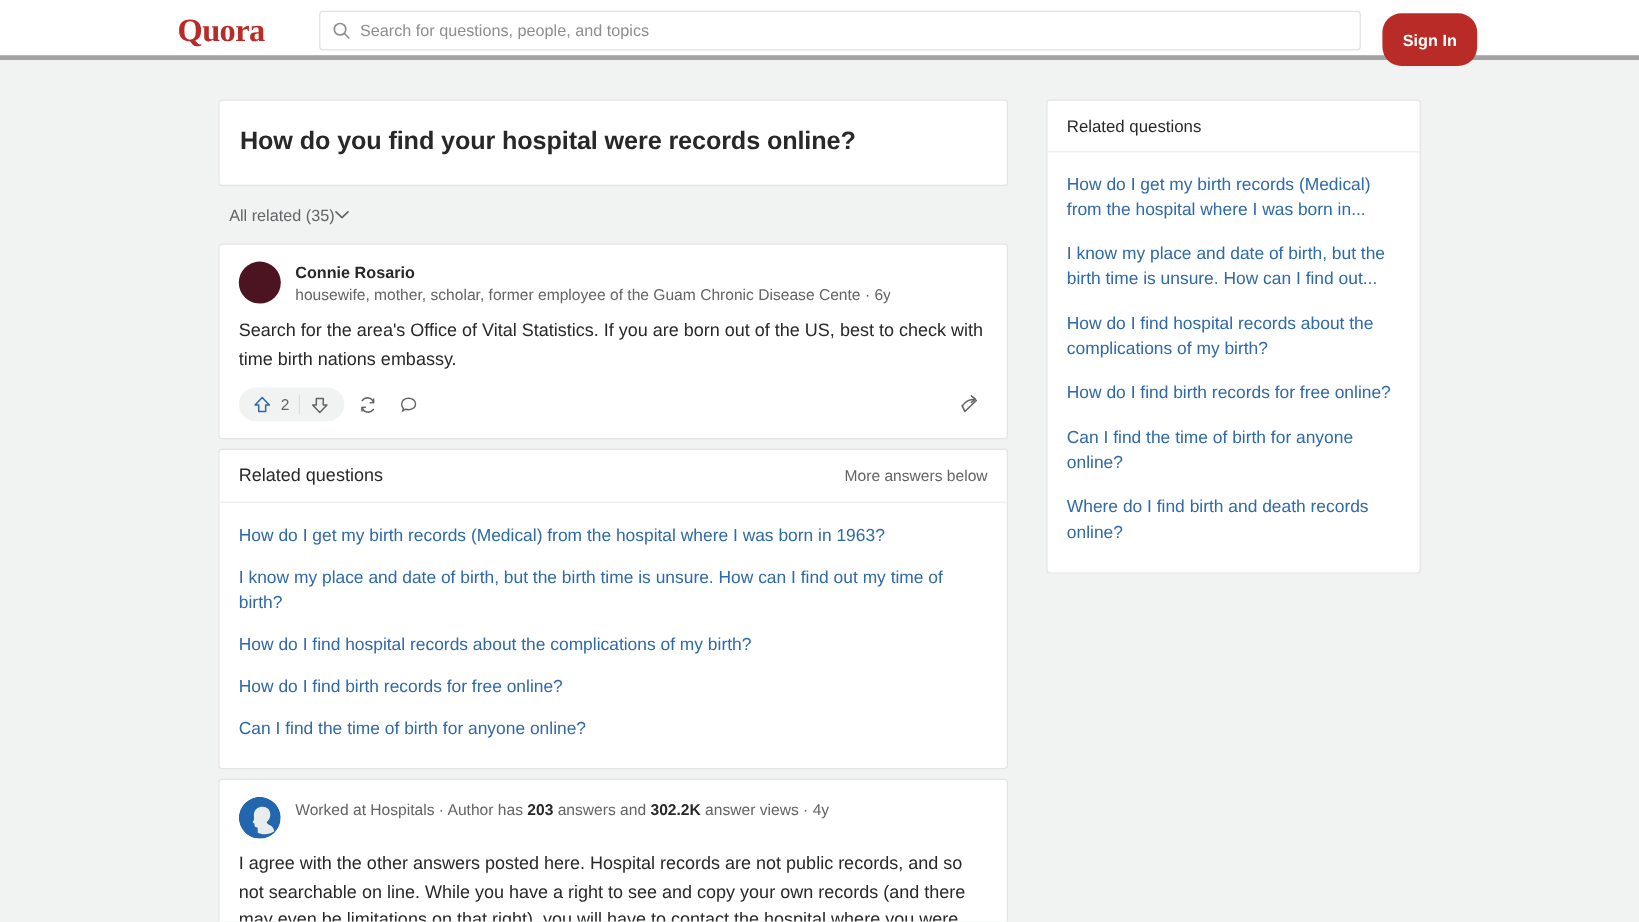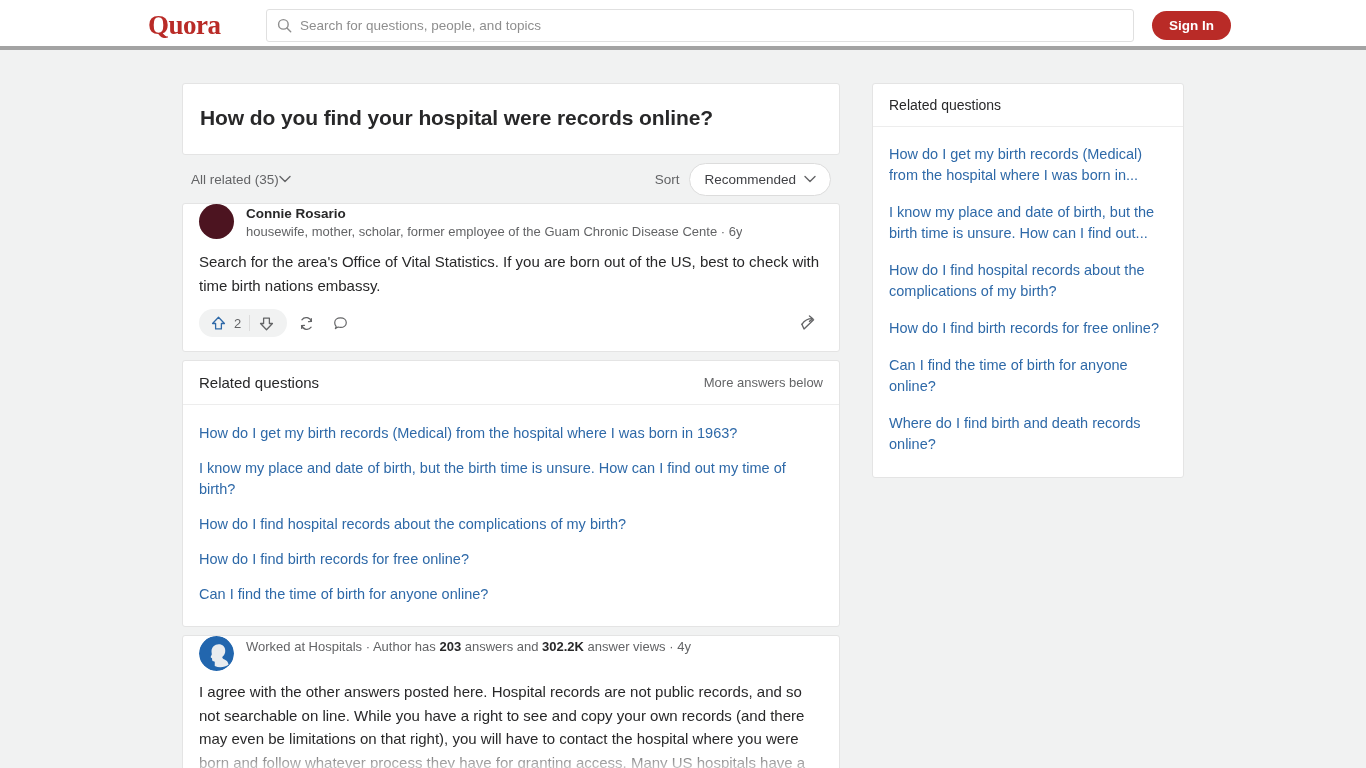--- a/index.html
+++ b/index.html
@@ -58,21 +58,21 @@
   }
   .search-input::placeholder { color: #8e8e8e; }
   .signin-btn {
     position: absolute;
     right: 135px;
     top: 11px;
     background: #b92b27;
     color: #ffffff;
     border: 0;
     border-radius: 16px;
-    height: 29px;
+    height: 44px;
     padding: 0 17px;
     font-family: "Liberation Sans", sans-serif;
     font-size: 13.5px;
     font-weight: bold;
     cursor: pointer;
     line-height: 29px;
   }
 
   
   .page {
@@ -129,21 +129,21 @@
     border-radius: 18px;
     height: 33px;
     padding: 0 14px;
     font-size: 13.5px;
     color: #404145;
     cursor: pointer;
   }
   .chev { width: 12px; height: 8px; display: block; flex: 0 0 12px; }
 
   
-  .answer { padding: 0 16px 8px 16px; }
+  .answer { padding: 14px 16px 8px 16px; }
   .author-row { display: flex; align-items: flex-start; gap: 12px; }
   .avatar { width: 35px; height: 35px; border-radius: 50%; flex: 0 0 35px; overflow: hidden; display:block; }
   .avatar.maroon { background: #4c1420; }
   .author-meta { padding-top: 1px; min-width: 0; }
   .author-name {
     font-size: 13.5px; font-weight: bold; color: #282829;
     line-height: 17px; cursor: pointer;
   }
   .author-credential {
     font-size: 13px; color: #636466; line-height: 19px;
@@ -258,29 +258,20 @@
       <div class="card question-card">
         <h1 class="question-title">How do you find your hospital were records online?</h1>
       </div>
 
       <div class="filter-row">
         <div class="all-related">
           <span>All related (35)</span>
           <svg class="chev" viewBox="0 0 12 8">
             <polyline points="1,1.6 6,6.4 11,1.6" fill="none" stroke="#636466" stroke-width="1.4" stroke-linecap="round" stroke-linejoin="round"></polyline>
           </svg>
-        </div>
-        <div class="sort-zone">
-          <span class="sort-label">Sort</span>
-          <div class="sort-pill">
-            <span>Recommended</span>
-            <svg class="chev" viewBox="0 0 12 8">
-              <polyline points="1,1.6 6,6.4 11,1.6" fill="none" stroke="#636466" stroke-width="1.4" stroke-linecap="round" stroke-linejoin="round"></polyline>
-            </svg>
-          </div>
         </div>
       </div>
 
       <div class="card answer">
         <div class="author-row">
           <span class="avatar maroon"></span>
           <div class="author-meta">
             <div class="author-name">Connie Rosario</div>
             <div class="author-credential"><span>housewife, mother, scholar, former employee of the Guam Chronic Disease Cente</span><span> · </span><span>6y</span></div>
           </div>

